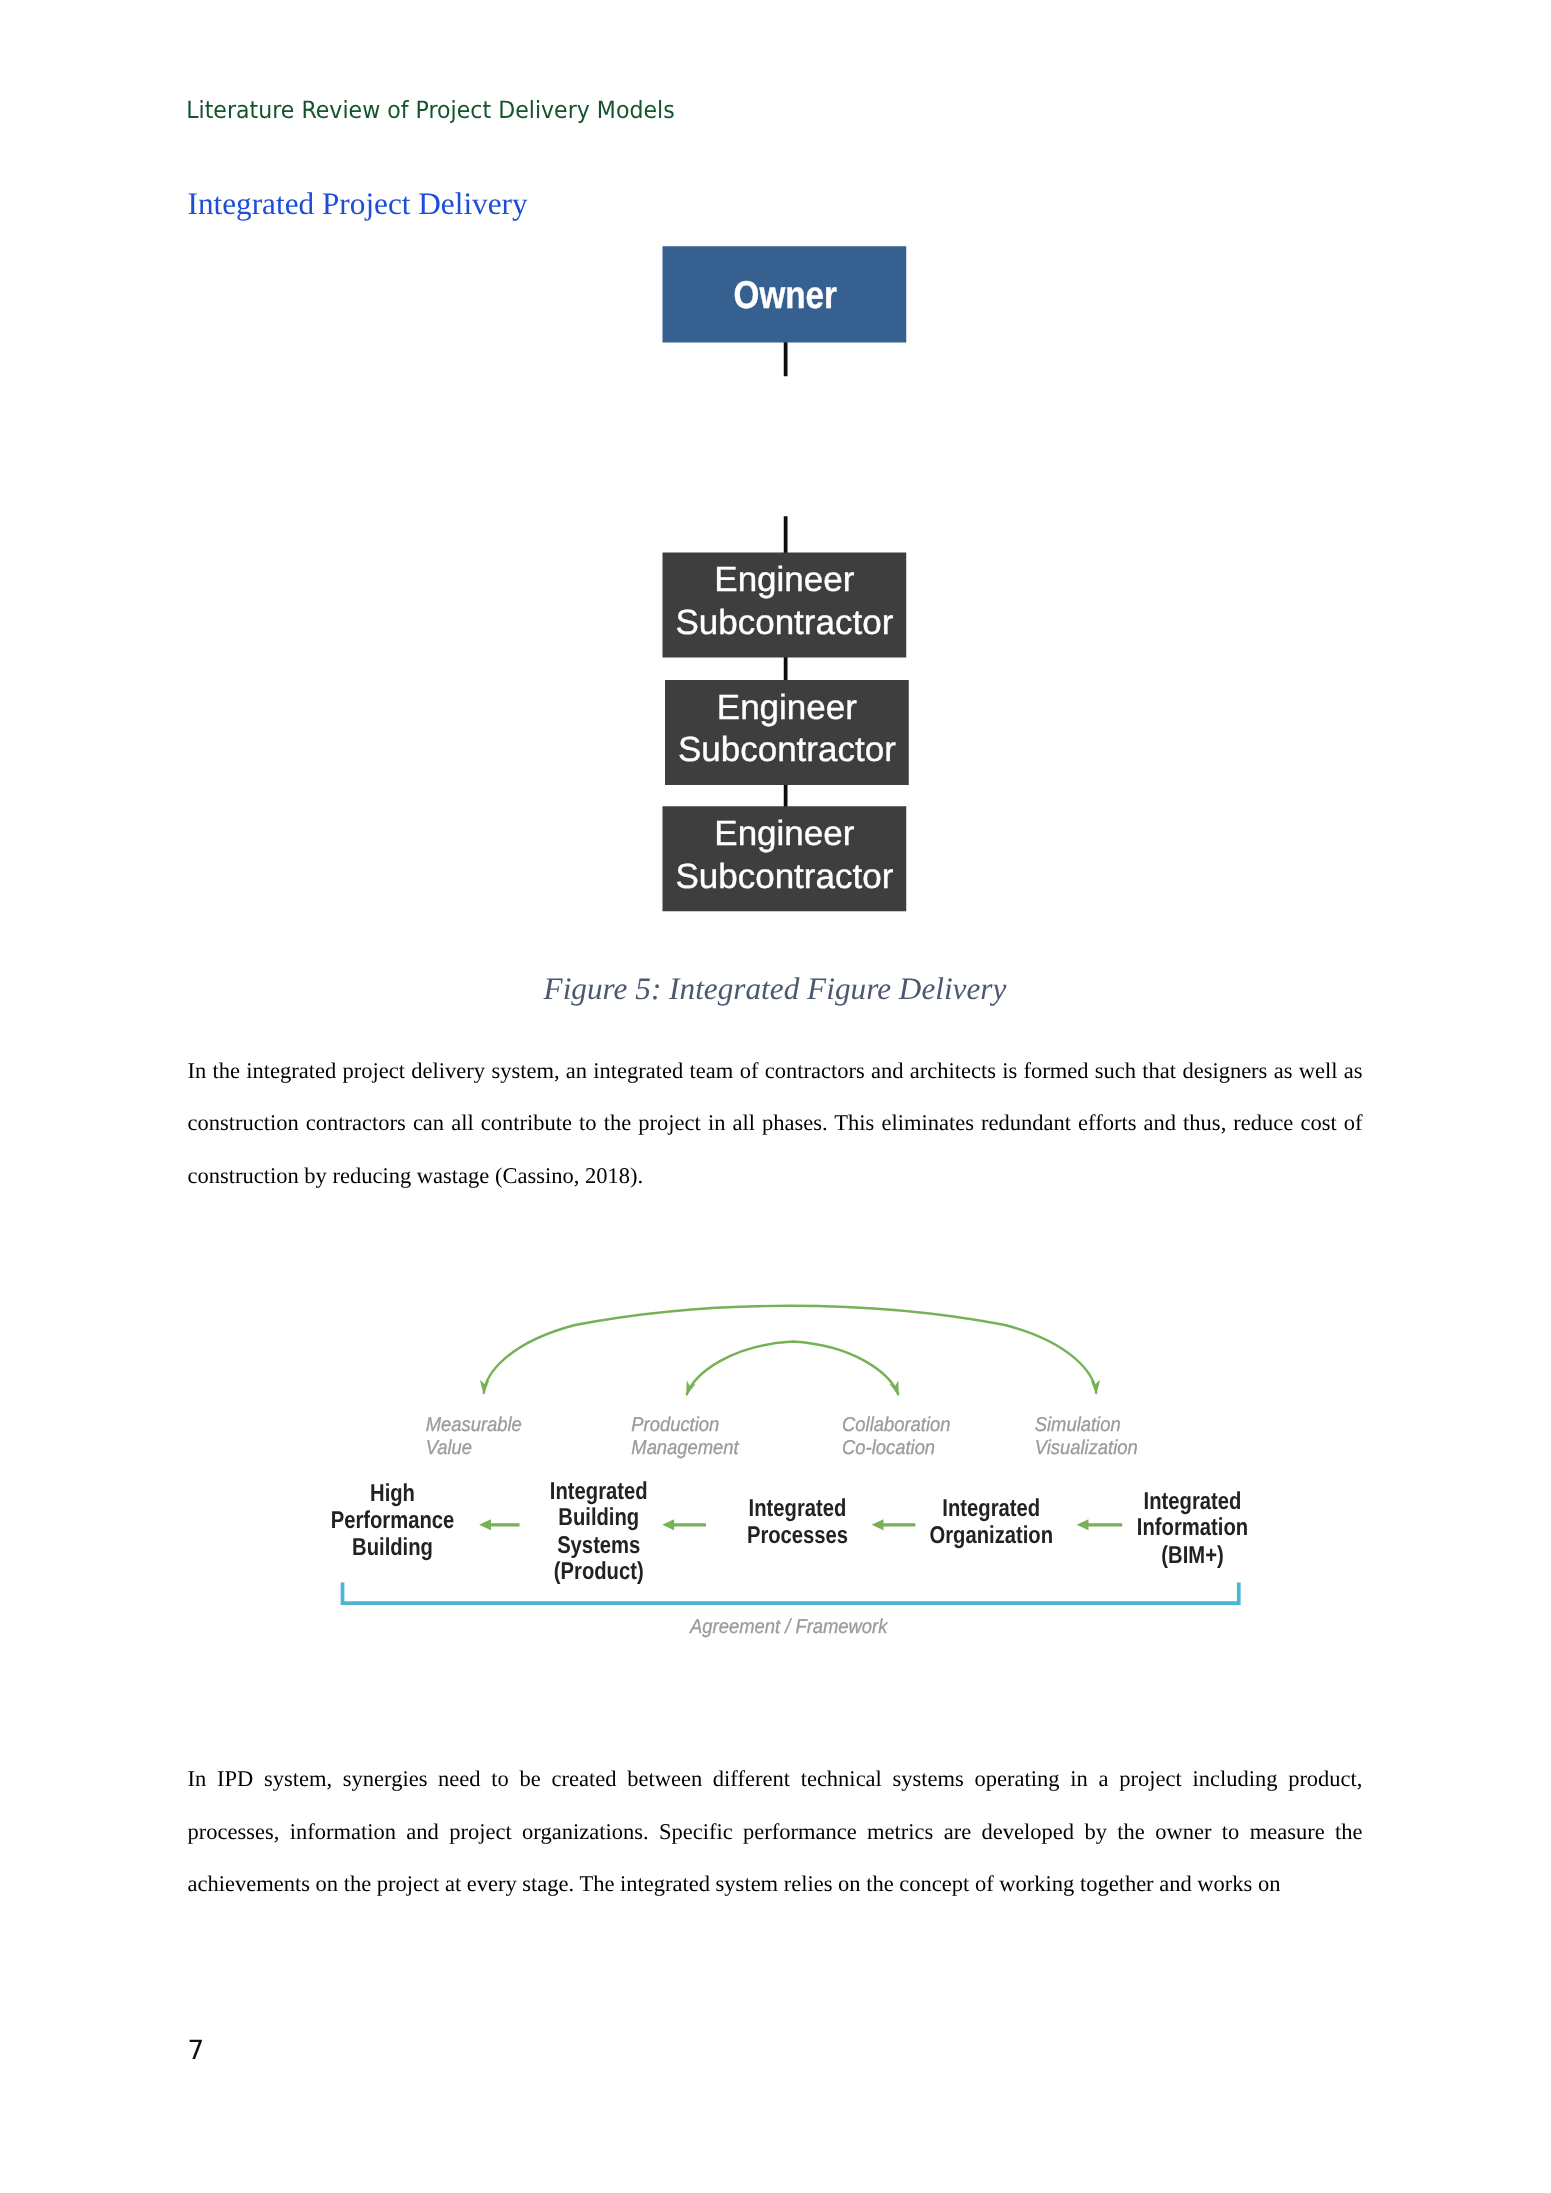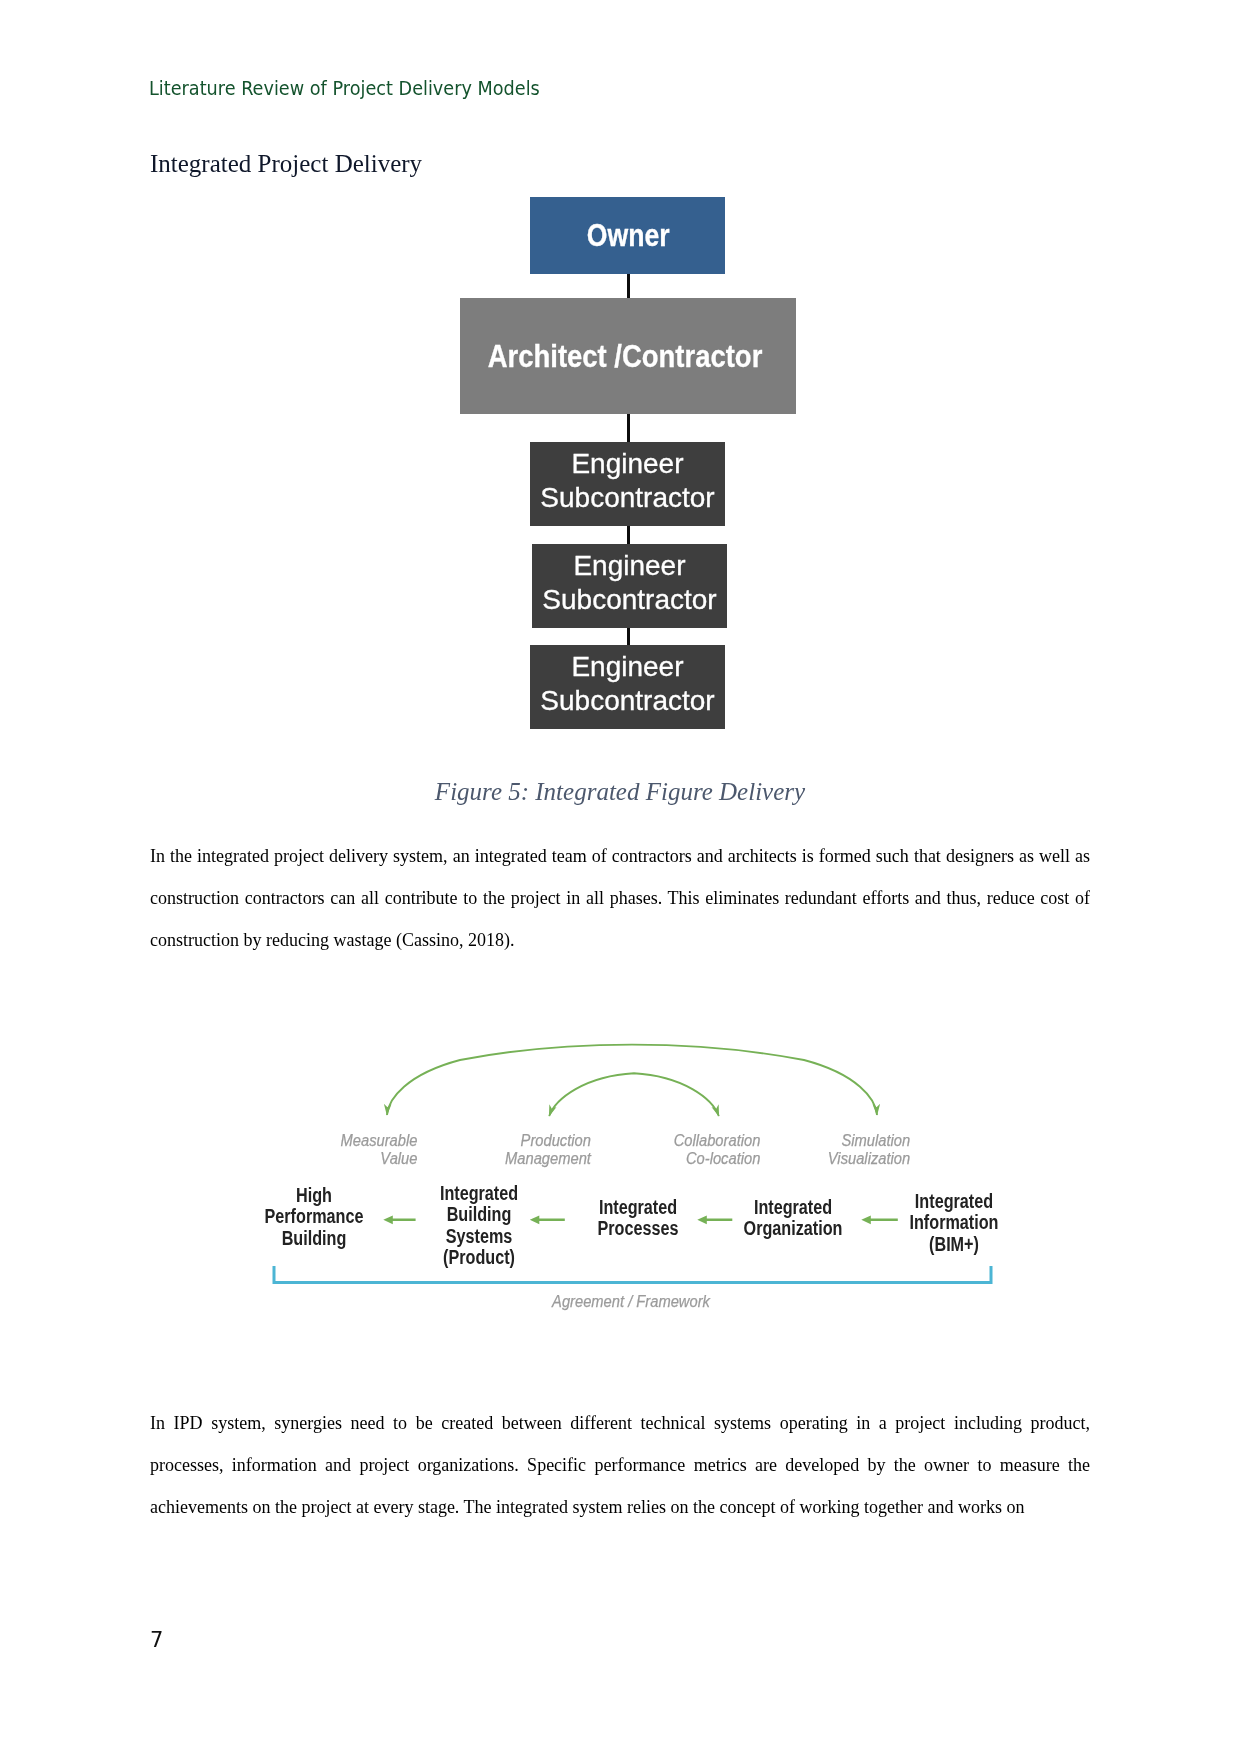--- a/index.html
+++ b/index.html
@@ -1,29 +1,29 @@
 <!DOCTYPE html>
 <html><head>
 <meta charset="utf-8">
 <style>
   html,body{margin:0;padding:0;background:#fff;}
   body{width:1241px;height:1754px;-webkit-font-smoothing:antialiased;}
   .page{position:relative;width:1241px;height:1754px;overflow:hidden;background:#fff;will-change:transform;}
   .running-head{position:absolute;left:148.5px;top:76.5px;font-family:"DejaVu Sans",sans-serif;font-size:19px;color:#14532d;white-space:nowrap;}
   .running-head span{display:inline-block;transform:scaleX(0.93);transform-origin:left top;}
-  .h2{position:absolute;left:150px;top:150px;font-family:"Liberation Serif",serif;font-size:25px;color:#0f172a;white-space:nowrap;}
+  .h2{position:absolute;left:150px;top:150px;font-family:"Liberation Serif",serif;font-size:25px;color:#1d4ed8;white-space:nowrap;}
   .caption{position:absolute;left:150px;width:940px;text-align:center;font-family:"Liberation Serif",serif;font-style:italic;font-size:25px;color:#4C586D;}
   .para{position:absolute;left:150px;width:940px;font-family:"Liberation Serif",serif;font-size:18px;line-height:42px;text-align:justify;color:#000;}
   .pagenum{position:absolute;left:150px;top:1628px;font-family:"DejaVu Sans",sans-serif;font-size:21px;color:#111;}
 
 
   
   .fig6{position:absolute;left:0;top:0;width:1241px;height:1754px;filter:blur(0.42px);-webkit-font-smoothing:antialiased;}
   .fig6svg{position:absolute;left:0;top:0;}
-  .f6g{position:absolute;transform:translateX(-50%);text-align:right;white-space:pre-line;
+  .f6g{position:absolute;transform:translateX(-50%);text-align:left;white-space:pre-line;
        font-family:"Liberation Sans",sans-serif;font-style:italic;font-size:16px;line-height:18px;color:#9B9B9B;-webkit-text-stroke:0.25px #9B9B9B;}
   .f6b{position:absolute;transform:translateX(-50%);text-align:center;white-space:pre-line;
        font-family:"Liberation Sans",sans-serif;font-weight:bold;font-size:19.5px;line-height:21.3px;color:#222;}
   .f6b span{display:inline-block;transform:scaleX(0.83);}
   .f6g span{display:inline-block;transform:scaleX(0.92);}
 
   
   .fig5{position:absolute;left:0;top:0;width:1224px;height:1754px;filter:blur(0.18px);-webkit-font-smoothing:antialiased;}
   .fbox{position:absolute;display:flex;align-items:center;justify-content:center;
         font-family:"Liberation Sans",sans-serif;color:#fff;text-align:center;
@@ -42,23 +42,20 @@
   <div class="fig5">
     <div class="connector" style="left:627px;top:272px;height:29px;"></div>
     <div class="connector" style="left:627px;top:413px;height:31px;"></div>
     <div class="connector" style="left:627px;top:525px;height:20px;"></div>
     <div class="connector" style="left:627px;top:627px;height:19px;"></div>
 
     <div class="fbox" style="left:530px;top:197px;width:195px;height:77px;background:#35608F;font-size:31px;font-weight:bold;padding-left:1.5px;box-sizing:border-box;">
       <span class="cond">Owner</span>
     </div>
 
-    <div class="fbox" style="left:460px;top:298px;width:336px;height:116px;background:#7D7D7D;font-size:32px;font-weight:bold;padding-right:6px;box-sizing:border-box;">
-      <span class="cond">Architect /Contractor</span>
-    </div>
 
     <div class="fbox" style="left:530px;top:442px;width:195px;height:84px;background:#3E3E3E;font-size:28px;line-height:34px;padding-bottom:6px;box-sizing:border-box;">
       <span>Engineer
 Subcontractor</span>
     </div>
     <div class="fbox" style="left:532px;top:544px;width:195px;height:84px;background:#3E3E3E;font-size:28px;line-height:34px;padding-bottom:6px;box-sizing:border-box;">
       <span>Engineer
 Subcontractor</span>
     </div>
     <div class="fbox" style="left:530px;top:645px;width:195px;height:84px;background:#3E3E3E;font-size:28px;line-height:34px;padding-bottom:6px;box-sizing:border-box;">

